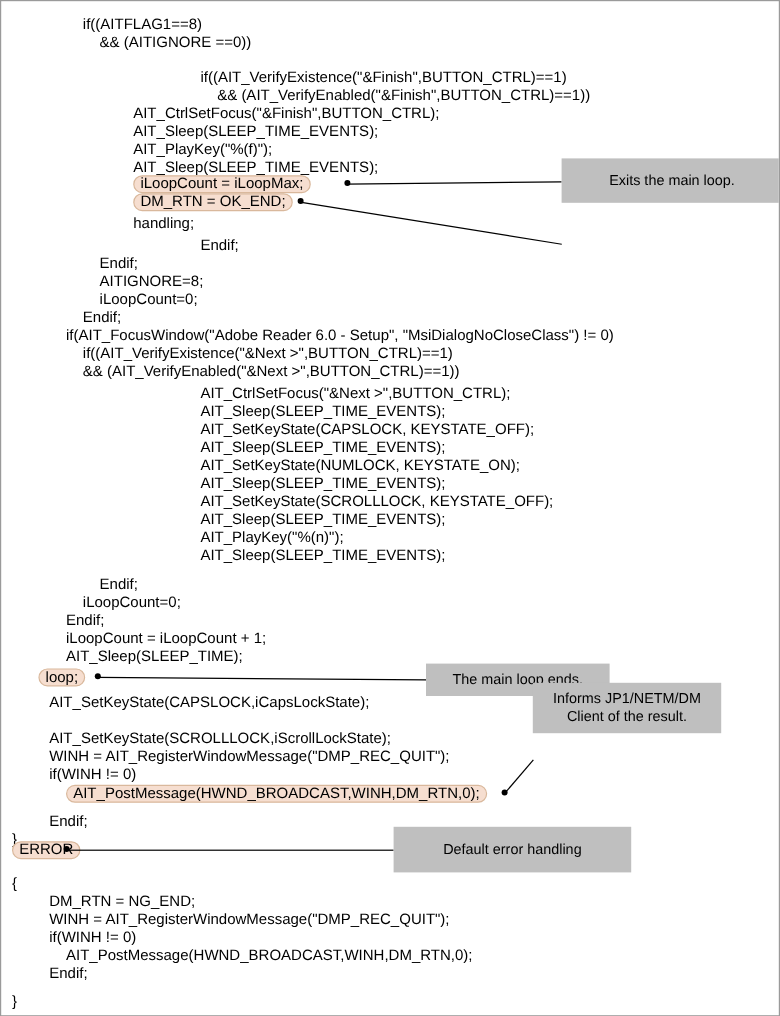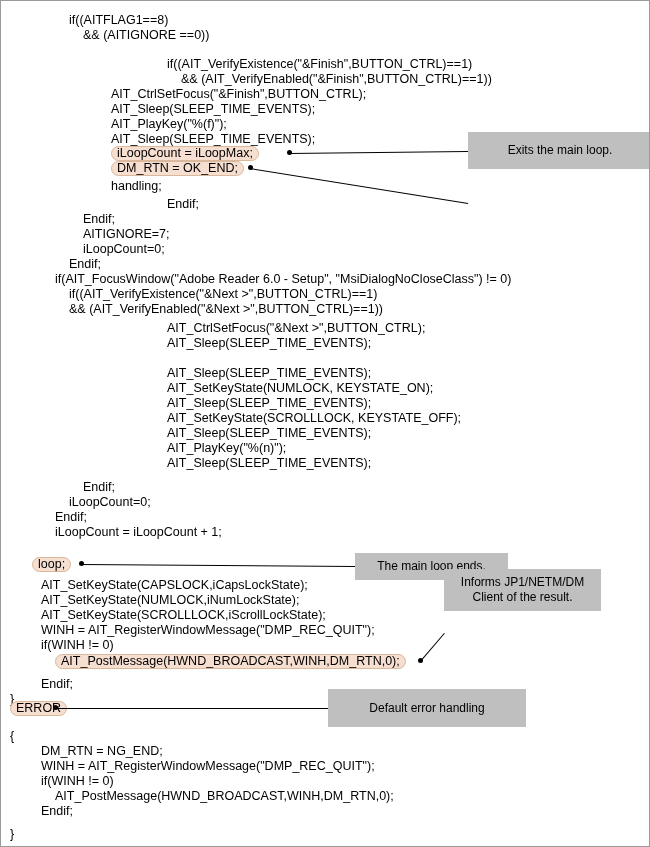--- a/index.html
+++ b/index.html
@@ -78,41 +78,42 @@
       <div class="line" style="left: 82px; top: 27px;">&amp;&amp; (AITIGNORE ==0))</div>
       <div class="line" style="left: 166px; top: 56px;">if((AIT_VerifyExistence("&amp;Finish",BUTTON_CTRL)==1)</div>
       <div class="line" style="left: 180px; top: 71px;">&amp;&amp; (AIT_VerifyEnabled("&amp;Finish",BUTTON_CTRL)==1))</div>
       <div class="line" style="left: 110px; top: 86px;">AIT_CtrlSetFocus("&amp;Finish",BUTTON_CTRL);</div>
       <div class="line" style="left: 110px; top: 101px;">AIT_Sleep(SLEEP_TIME_EVENTS);</div>
       <div class="line" style="left: 110px; top: 116px;">AIT_PlayKey("%(f)");</div>
       <div class="line" style="left: 110px; top: 131px;">AIT_Sleep(SLEEP_TIME_EVENTS);</div>
       <div class="line" style="left: 110px; top: 178px;">handling;</div>
       <div class="line" style="left: 166px; top: 196px;">Endif;</div>
       <div class="line" style="left: 82px; top: 211px;">Endif;</div>
-      <div class="line" style="left: 82px; top: 226px;">AITIGNORE=7;</div>
+      <div class="line" style="left: 82px; top: 226px;">AITIGNORE=8;</div>
       <div class="line" style="left: 82px; top: 241px;">iLoopCount=0;</div>
       <div class="line" style="left: 68px; top: 256px;">Endif;</div>
       <div class="line" style="left: 54px; top: 271px;">if(AIT_FocusWindow("Adobe Reader 6.0 - Setup", "MsiDialogNoCloseClass") != 0)</div>
       <div class="line" style="left: 68px; top: 286px;">if((AIT_VerifyExistence("&amp;Next &gt;",BUTTON_CTRL)==1)</div>
       <div class="line" style="left: 68px; top: 301px;">&amp;&amp; (AIT_VerifyEnabled("&amp;Next &gt;",BUTTON_CTRL)==1))</div>
       <div class="line" style="left: 166px; top: 320px;">AIT_CtrlSetFocus("&amp;Next &gt;",BUTTON_CTRL);</div>
       <div class="line" style="left: 166px; top: 335px;">AIT_Sleep(SLEEP_TIME_EVENTS);</div>
+      <div class="line" style="left: 166px; top: 350px;">AIT_SetKeyState(CAPSLOCK, KEYSTATE_OFF);</div>
       <div class="line" style="left: 166px; top: 365px;">AIT_Sleep(SLEEP_TIME_EVENTS);</div>
       <div class="line" style="left: 166px; top: 380px;">AIT_SetKeyState(NUMLOCK, KEYSTATE_ON);</div>
       <div class="line" style="left: 166px; top: 395px;">AIT_Sleep(SLEEP_TIME_EVENTS);</div>
       <div class="line" style="left: 166px; top: 410px;">AIT_SetKeyState(SCROLLLOCK, KEYSTATE_OFF);</div>
       <div class="line" style="left: 166px; top: 425px;">AIT_Sleep(SLEEP_TIME_EVENTS);</div>
       <div class="line" style="left: 166px; top: 440px;">AIT_PlayKey("%(n)");</div>
       <div class="line" style="left: 166px; top: 455px;">AIT_Sleep(SLEEP_TIME_EVENTS);</div>
       <div class="line" style="left: 82px; top: 479px;">Endif;</div>
       <div class="line" style="left: 68px; top: 494px;">iLoopCount=0;</div>
       <div class="line" style="left: 54px; top: 509px;">Endif;</div>
       <div class="line" style="left: 54px; top: 524px;">iLoopCount = iLoopCount + 1;</div>
+      <div class="line" style="left: 54px; top: 539px;">AIT_Sleep(SLEEP_TIME);</div>
       <div class="line" style="left: 40px; top: 577px;">AIT_SetKeyState(CAPSLOCK,iCapsLockState);</div>
-      <div class="line" style="left: 40px; top: 592px;">AIT_SetKeyState(NUMLOCK,iNumLockState);</div>
       <div class="line" style="left: 40px; top: 607px;">AIT_SetKeyState(SCROLLLOCK,iScrollLockState);</div>
       <div class="line" style="left: 40px; top: 622px;">WINH = AIT_RegisterWindowMessage("DMP_REC_QUIT");</div>
       <div class="line" style="left: 40px; top: 637px;">if(WINH != 0)</div>
       <div class="line" style="left: 40px; top: 676px;">Endif;</div>
       <div class="line" style="left: 9px; top: 691px;">}</div>
       <div class="line" style="left: 9px; top: 728px;">{</div>
       <div class="line" style="left: 40px; top: 743px;">DM_RTN = NG_END;</div>
       <div class="line" style="left: 40px; top: 758px;">WINH = AIT_RegisterWindowMessage("DMP_REC_QUIT");</div>
       <div class="line" style="left: 40px; top: 773px;">if(WINH != 0)</div>
       <div class="line" style="left: 54px; top: 788px;">AIT_PostMessage(HWND_BROADCAST,WINH,DM_RTN,0);</div>

